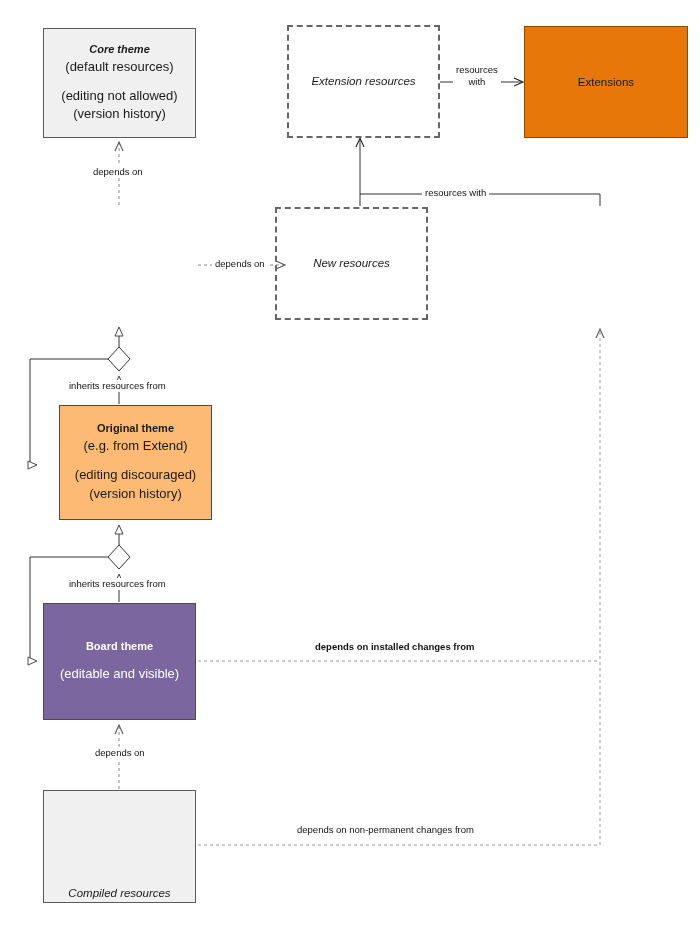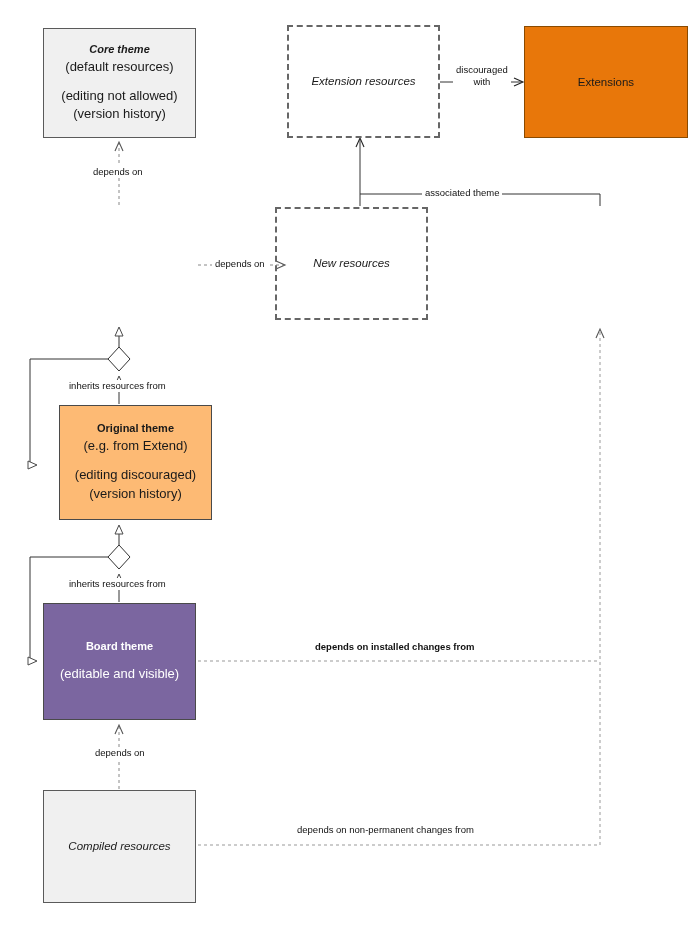--- a/index.html
+++ b/index.html
@@ -138,36 +138,36 @@
   </div>
 
   <div class="node solid-box fill-dpurple" style="left:43px;top:603px;width:153px;height:117px;justify-content:center;">
     <div class="inner">
       <div class="t-title">Board theme</div>
       <div class="gap"></div>
       <div class="t-sub">(editable and visible)</div>
     </div>
   </div>
 
-  <div class="node solid-box fill-light" style="left:43px;top:790px;width:153px;height:113px;">
+  <div class="node solid-box fill-light" style="left:43px;top:790px;width:153px;height:113px;align-items:flex-end;">
     <div class="inner">
       <div class="t-ital">Compiled resources</div>
     </div>
   </div>
 
   <div class="edge-label" style="left:90px;top:166px;">depends on</div>
 
   <div class="edge-label" style="left:212px;top:258px;">depends on</div>
 
   <div class="edge-label" style="left:453px;top:64px;">
-    <span>discouraged</span><br>
+    <span>resources</span><br>
     <span>with</span>
   </div>
 
-  <div class="edge-label" style="left:422px;top:187px;">associated theme</div>
+  <div class="edge-label" style="left:422px;top:187px;">resources with</div>
 
   <div class="edge-label" style="left:66px;top:380px;">inherits resources from</div>
 
   <div class="edge-label" style="left:66px;top:578px;">inherits resources from</div>
 
   <div class="edge-label" style="left:92px;top:747px;">depends on</div>
 
   <div class="edge-label" style="left:312px;top:641px;font-weight:bold;">depends on installed changes from</div>
 
   <div class="edge-label" style="left:294px;top:824px;">depends on non-permanent changes from</div>

